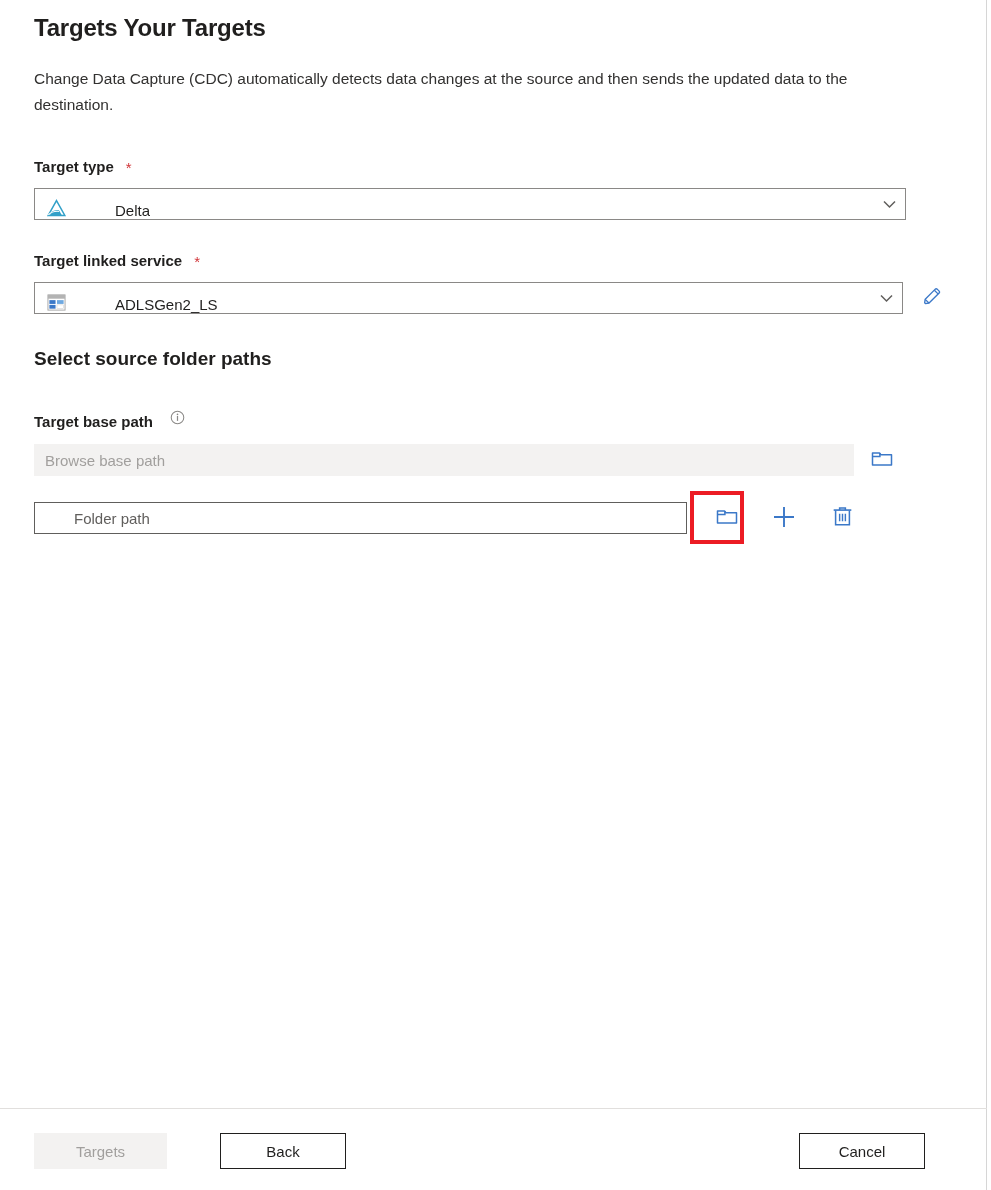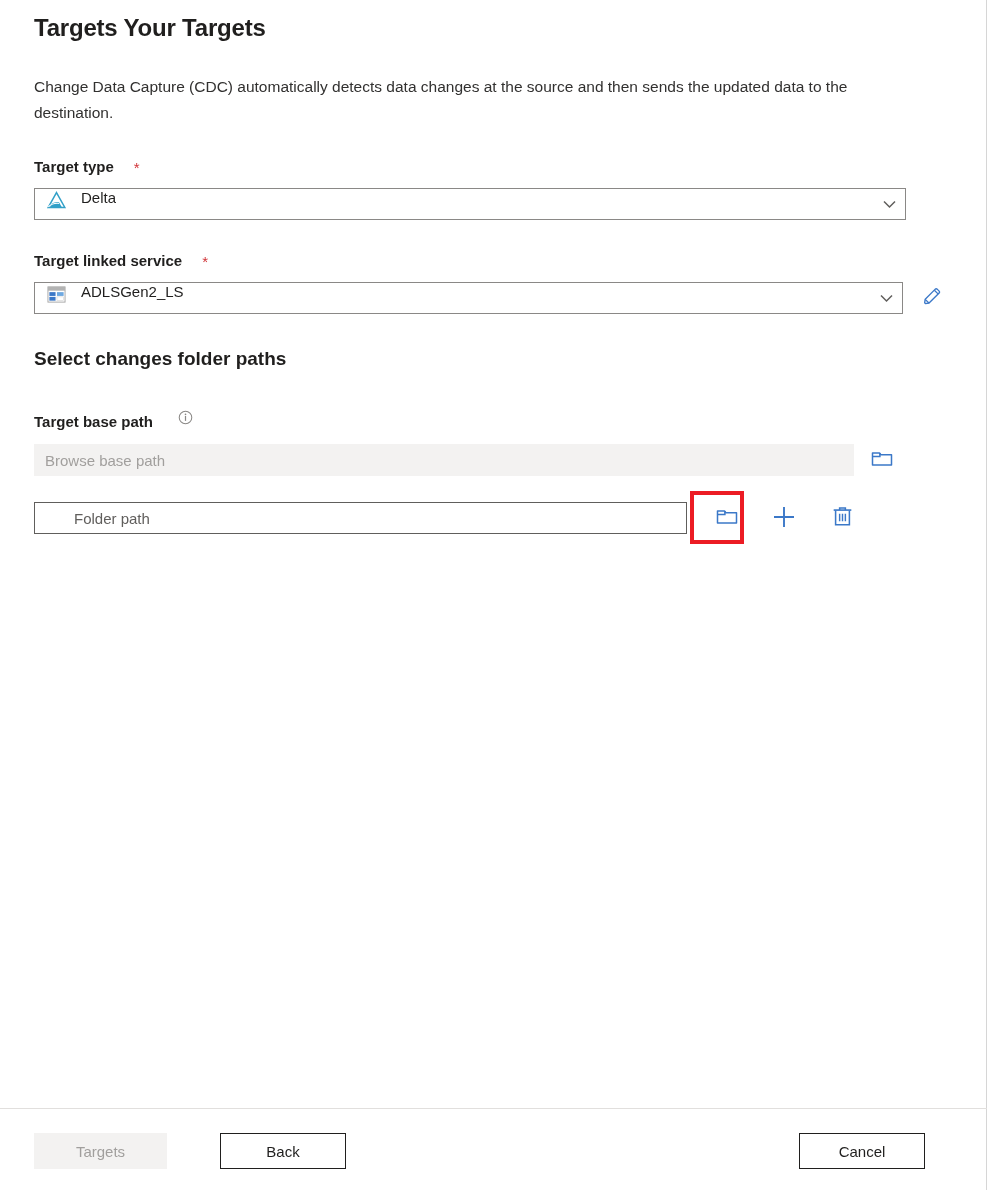--- a/index.html
+++ b/index.html
@@ -37,36 +37,36 @@
     font-weight: bold;
     color: #201f1e;
     letter-spacing: -0.2px;
     margin: 0;
     position: absolute;
     top: 14px;
     left: 0;
   }
   .page-desc {
     position: absolute;
-    top: 74px;
+    top: 66px;
     left: 0;
     width: 880px;
     font-size: 15.5px;
     line-height: 26px;
     color: #323130;
   }
 
   
   .field-label {
     font-size: 15px;
     font-weight: bold;
     color: #201f1e;
     display: flex;
     align-items: center;
-    gap: 20px;
+    gap: 12px;
   }
   .req-star {
     color: #d13438;
     font-size: 15px;
     font-weight: normal;
     position: relative;
     top: 1px;
   }
   .info-icon {
     display: inline-flex;
@@ -74,23 +74,24 @@
     position: relative;
     top: -4px;
   }
 
   
   .dropdown {
     height: 32px;
     border: 1px solid #8a8886;
     background: #ffffff;
     display: flex;
-    align-items: flex-start;
+    align-items: flex-end;
     padding: 0 0 0 10px;
     position: relative;
+    gap: 34px;
   }
   .dropdown .dd-icon {
     width: 22px;
     height: 22px;
     display: flex;
     align-items: center;
     justify-content: center;
     flex: 0 0 auto;
   }
   .dropdown .dd-text {
@@ -240,21 +241,21 @@
               <path d="M4 18.4 L4.6 14.4 L15.6 3.4 C16.2 2.9 17 2.9 17.6 3.4 L19.8 5.6 C20.4 6.2 20.4 7 19.8 7.6 L8.8 18.6 L4.8 19.2 Z" fill="none" stroke="#3b78c8" stroke-width="1.5" stroke-linejoin="round"></path>
               <path d="M14.6 4.6 L18.6 8.6" fill="none" stroke="#3b78c8" stroke-width="1.4"></path>
               <path d="M4.6 14.6 L8.6 18.6" fill="none" stroke="#3b78c8" stroke-width="1.4"></path>
             </svg>
           </span>
         </button>
       </div>
     </div>
 
     <div style="position:absolute; top:348px; left:0;">
-      <div style="font-size:19px; font-weight:bold; color:#201f1e;">Select changes folder paths</div>
+      <div style="font-size:19px; font-weight:bold; color:#201f1e;">Select source folder paths</div>
     </div>
 
     <div style="position:absolute; top:413px; left:0; width:920px;">
       <div class="field-label">
         <span>Target base path</span>
         <span class="info-icon">
           <svg width="15" height="15" viewBox="0 0 16 16">
             <circle cx="8" cy="8" r="6.7" fill="none" stroke="#8a8886" stroke-width="1.1"></circle>
             <circle cx="8" cy="4.7" r="0.85" fill="#8a8886"></circle>
             <rect x="7.35" y="6.4" width="1.3" height="5.2" fill="#8a8886"></rect>

